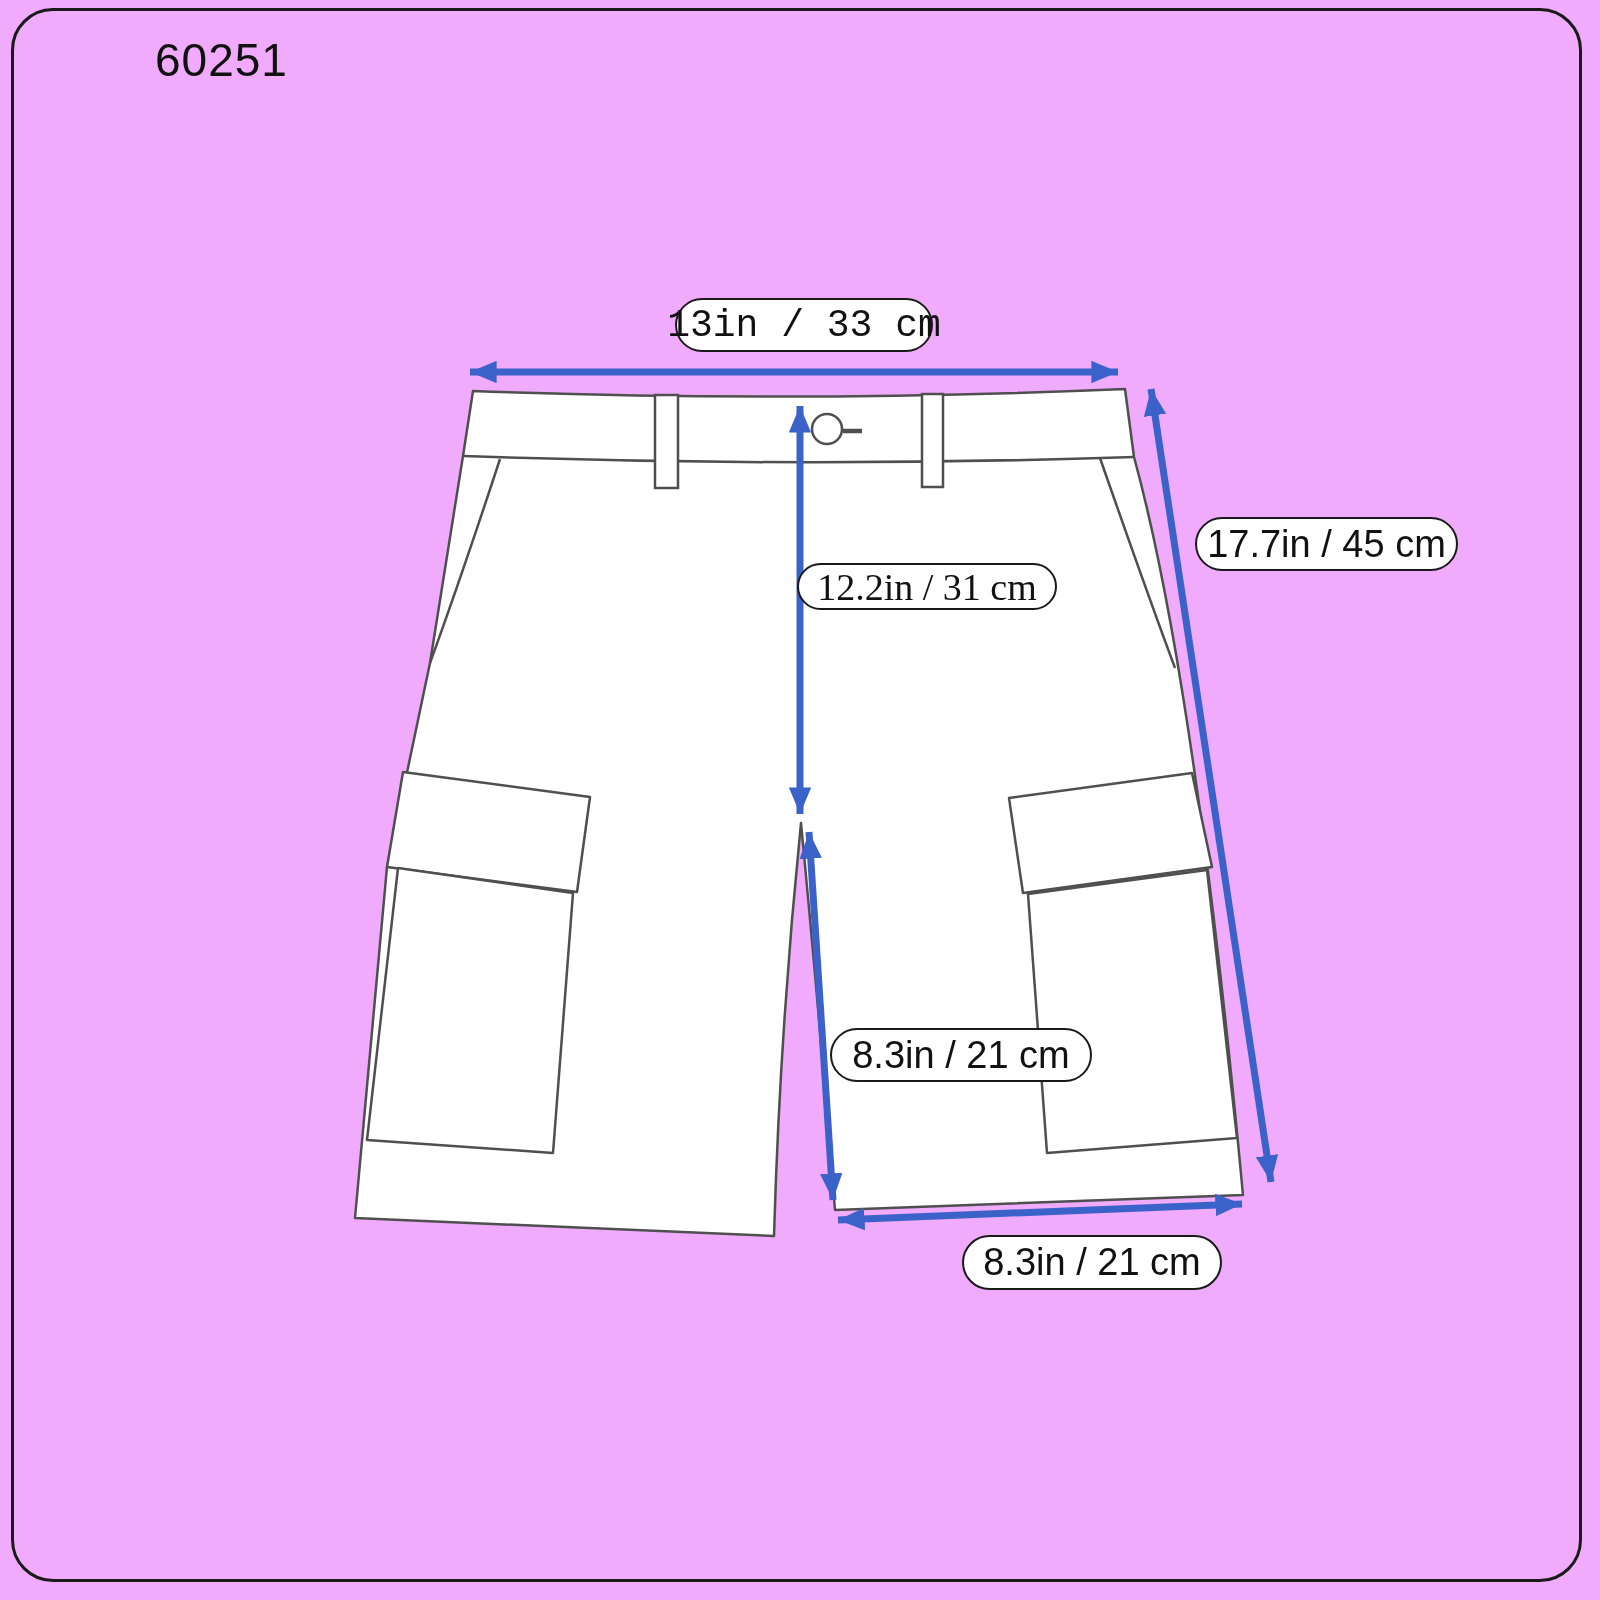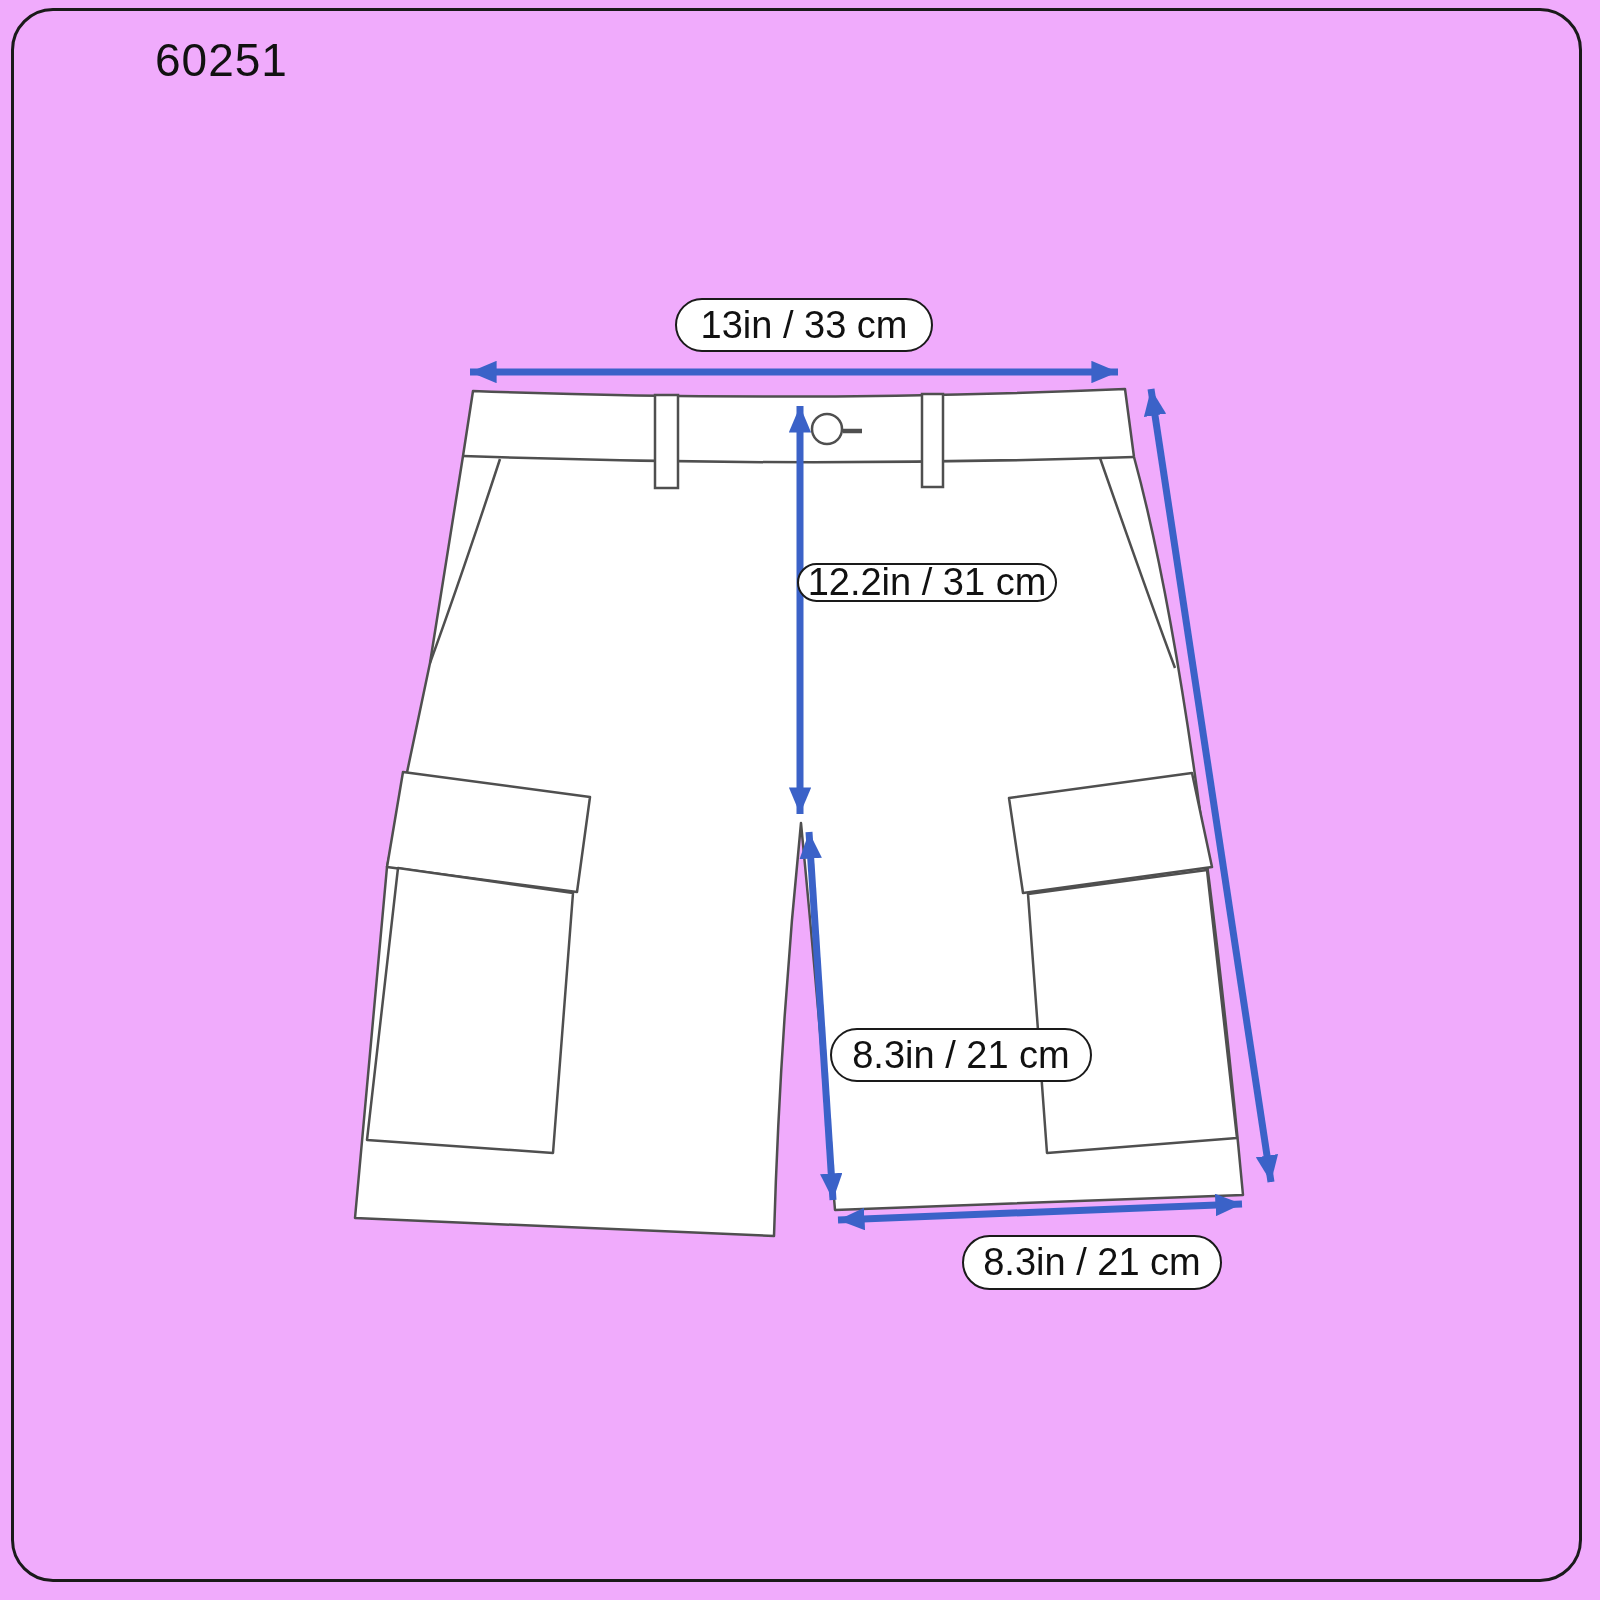--- a/index.html
+++ b/index.html
@@ -40,23 +40,23 @@
     background: #ffffff;
     border: 2.5px solid #1a1a1a;
     border-radius: 28px;
     display: flex;
     align-items: center;
     justify-content: center;
     font-size: 38px;
     color: #111111;
     white-space: nowrap;
   }
-  .pill-waist   { left: 675px;  top: 298px;  width: 258px; height: 54px; }
+  .pill-waist   { left: 675px;  top: 298px;  width: 258px; height: 54px; font-family: Liberation Mono, monospace; }
   .pill-side    { left: 1195px; top: 517px;  width: 263px; height: 54px; }
-  .pill-rise    { left: 797px;  top: 563px;  width: 260px; height: 39px; }
+  .pill-rise    { left: 797px;  top: 563px;  width: 260px; height: 47px; font-family: Liberation Serif, serif; }
   .pill-inseam  { left: 830px;  top: 1028px; width: 262px; height: 54px; }
   .pill-hem     { left: 962px;  top: 1235px; width: 260px; height: 55px; }
 </style>
 </head>
 <body>
 
 <div class="stage">
 
   <div class="frame"></div>
 
@@ -91,17 +91,18 @@
     <path d="M1028,894 L1207,870 L1237,1138 L1047,1153 Z" fill="#ffffff" stroke="#4f4f4f" stroke-width="2.5" stroke-linejoin="round"></path>
 
     <line x1="470" y1="372" x2="1118" y2="372" stroke="#3b62c8" stroke-width="7" marker-start="url(#ah)" marker-end="url(#ah)"></line>
     <line x1="800" y1="406" x2="800" y2="814" stroke="#3b62c8" stroke-width="7" marker-start="url(#ah)" marker-end="url(#ah)"></line>
     <line x1="809" y1="832" x2="833" y2="1200" stroke="#3b62c8" stroke-width="7" marker-start="url(#ah)" marker-end="url(#ah)"></line>
     <line x1="838" y1="1220" x2="1242" y2="1204" stroke="#3b62c8" stroke-width="7" marker-start="url(#ah)" marker-end="url(#ah)"></line>
     <line x1="1151" y1="389" x2="1271" y2="1182" stroke="#3b62c8" stroke-width="7" marker-start="url(#ah)" marker-end="url(#ah)"></line>
   </svg>
 
   <div class="pill pill-waist">13in / 33 cm</div>
+  <div class="pill pill-side">17.7in / 45 cm</div>
   <div class="pill pill-rise">12.2in / 31 cm</div>
   <div class="pill pill-inseam">8.3in / 21 cm</div>
   <div class="pill pill-hem">8.3in / 21 cm</div>
 
 </div>
 
 </body></html>

